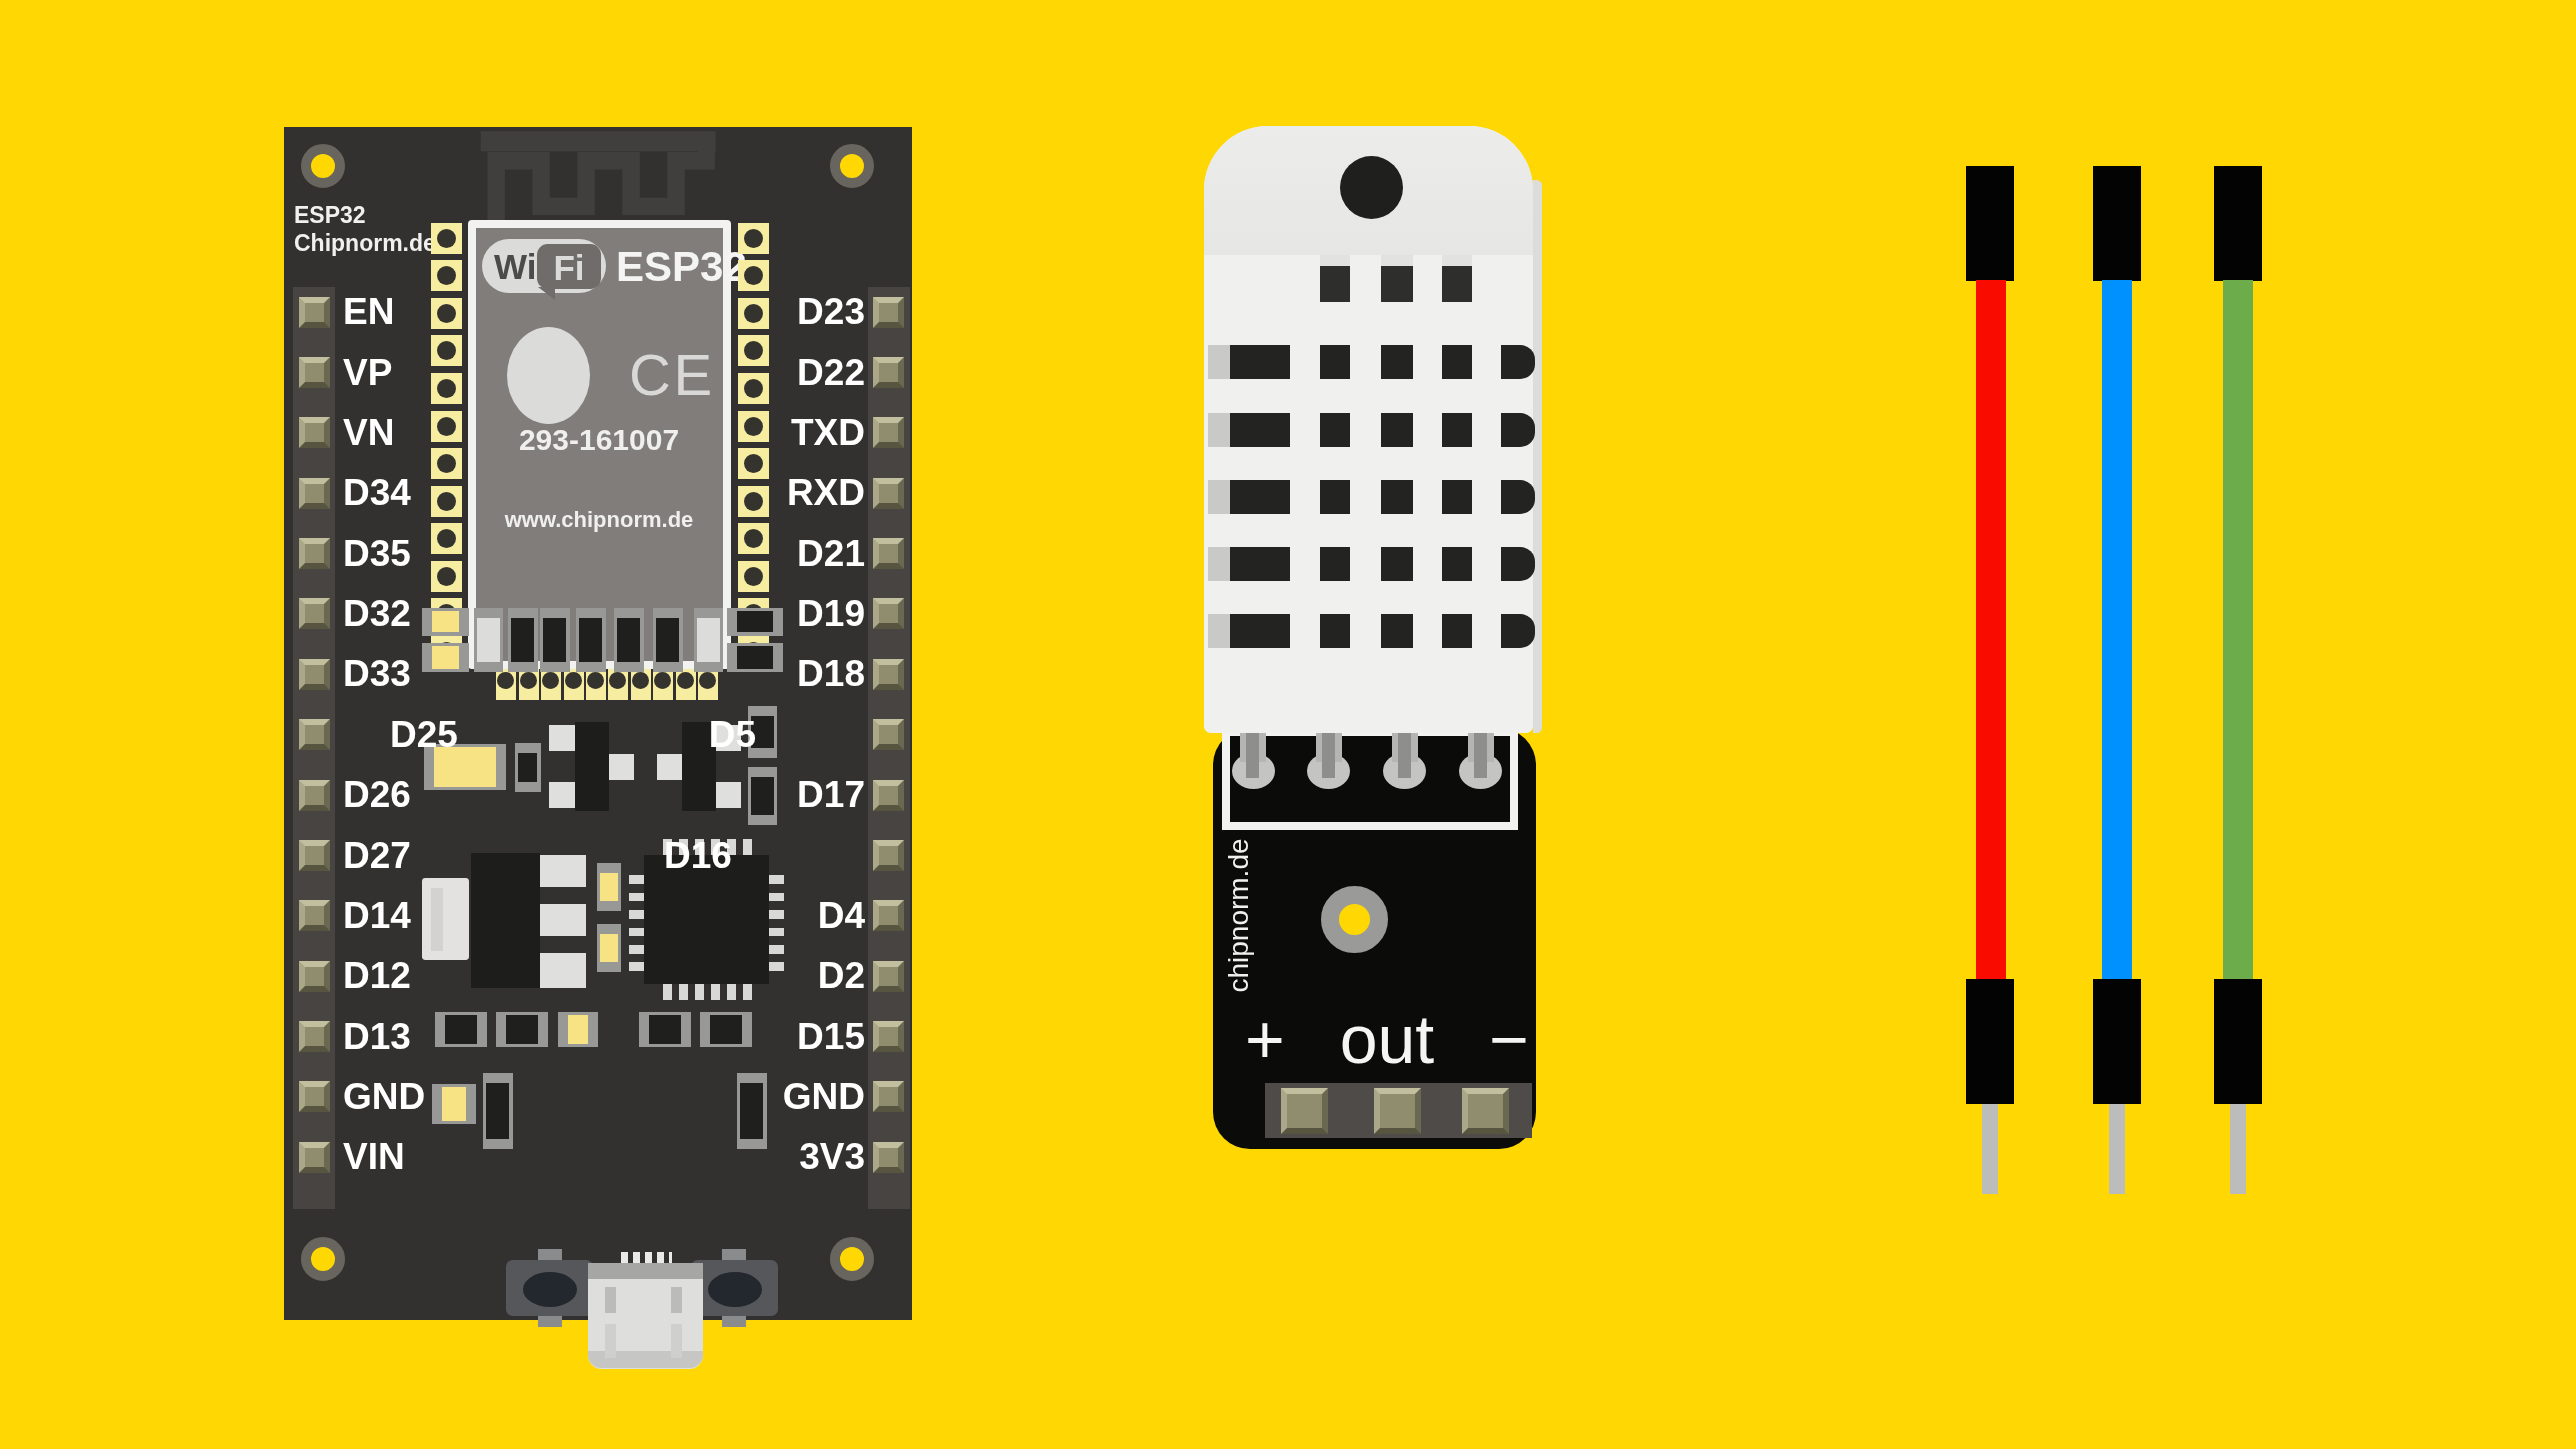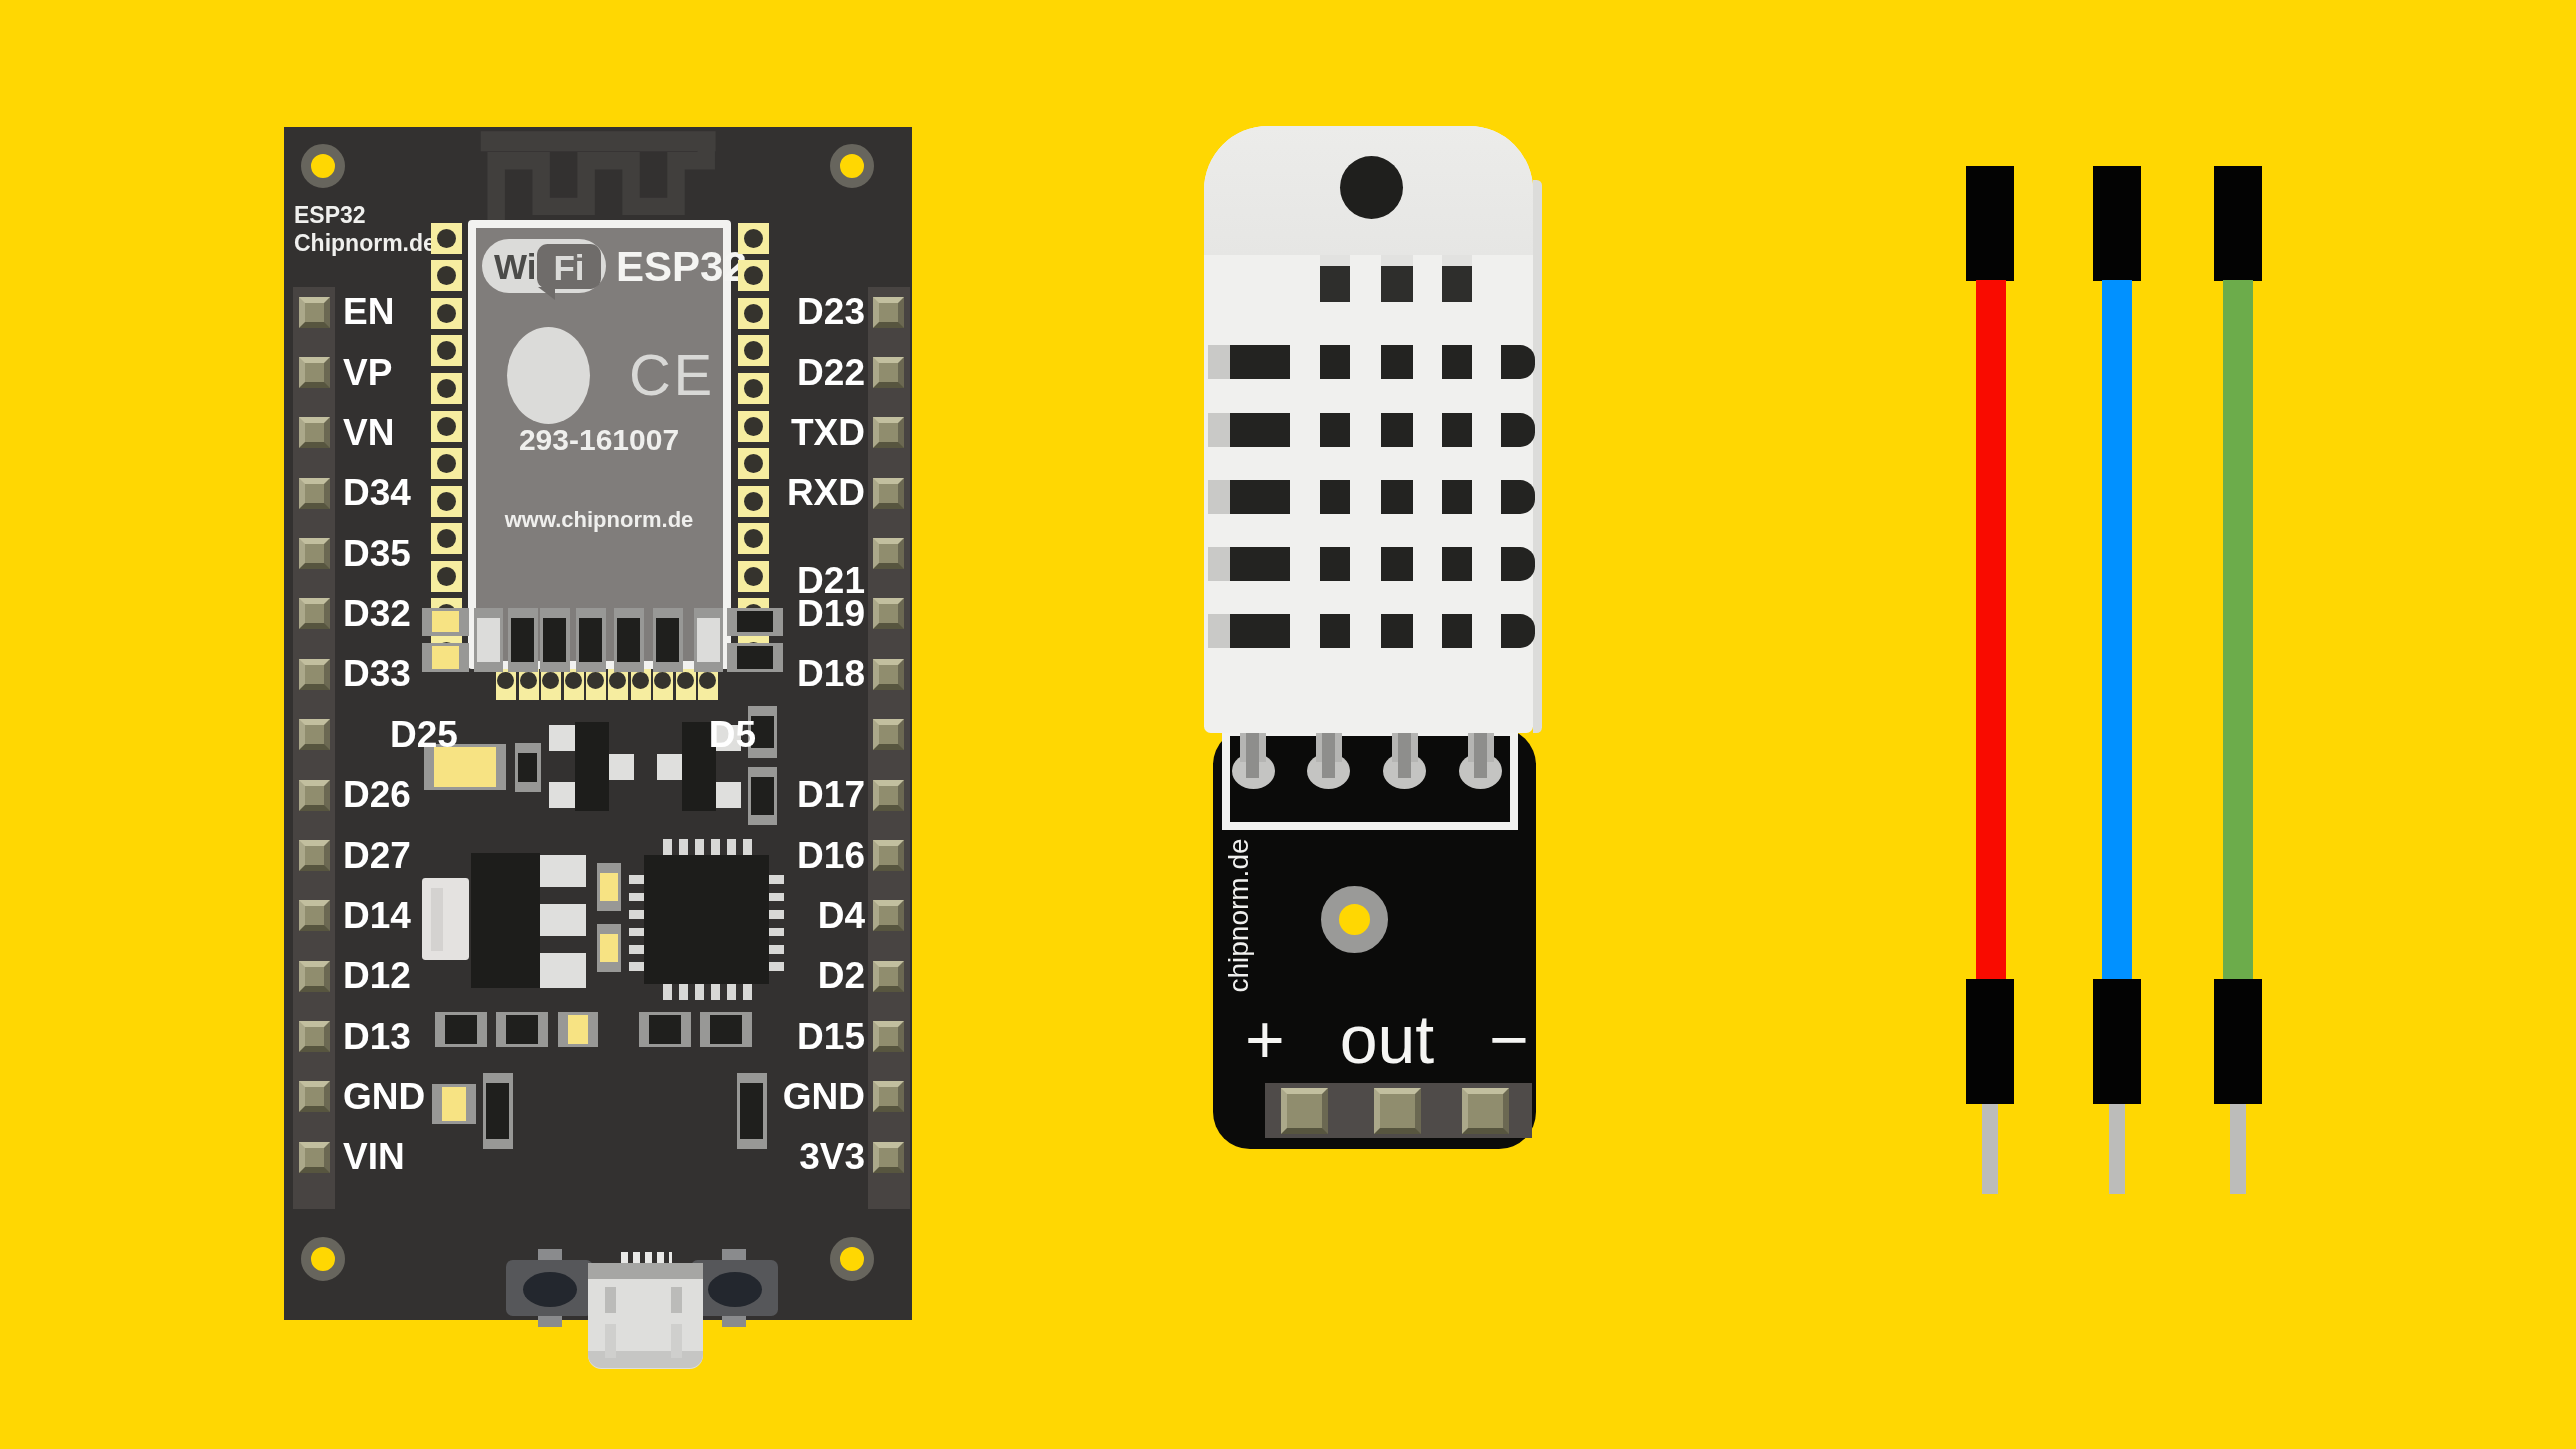--- a/index.html
+++ b/index.html
@@ -364,31 +364,31 @@
       <div class="abs pin-label" style="left:343px;top:1134px;text-align:left;">VIN</div>
       <div class="abs pin-pad" style="left:873px;top:297px;"></div>
       <div class="abs pin-label" style="left:664px;top:289px;text-align:right;">D23</div>
       <div class="abs pin-pad" style="left:873px;top:357px;"></div>
       <div class="abs pin-label" style="left:664px;top:350px;text-align:right;">D22</div>
       <div class="abs pin-pad" style="left:873px;top:417px;"></div>
       <div class="abs pin-label" style="left:664px;top:410px;text-align:right;">TXD</div>
       <div class="abs pin-pad" style="left:873px;top:478px;"></div>
       <div class="abs pin-label" style="left:664px;top:470px;text-align:right;">RXD</div>
       <div class="abs pin-pad" style="left:873px;top:538px;"></div>
-      <div class="abs pin-label" style="left:664px;top:558px;text-align:right;">D21</div>
+      <div class="abs pin-label" style="left:664px;top:531px;text-align:right;">D21</div>
       <div class="abs pin-pad" style="left:873px;top:598px;"></div>
       <div class="abs pin-label" style="left:664px;top:591px;text-align:right;">D19</div>
       <div class="abs pin-pad" style="left:873px;top:659px;"></div>
       <div class="abs pin-label" style="left:664px;top:651px;text-align:right;">D18</div>
       <div class="abs pin-pad" style="left:873px;top:719px;"></div>
       <div class="abs pin-label" style="left:632px;top:712px;text-align:center;">D5</div>
       <div class="abs pin-pad" style="left:873px;top:780px;"></div>
       <div class="abs pin-label" style="left:664px;top:772px;text-align:right;">D17</div>
       <div class="abs pin-pad" style="left:873px;top:840px;"></div>
-      <div class="abs pin-label" style="left:664px;top:833px;text-align:right;">D16</div>
+      <div class="abs pin-label" style="left:664px;top:833px;">D16</div>
       <div class="abs pin-pad" style="left:873px;top:900px;"></div>
       <div class="abs pin-label" style="left:664px;top:893px;text-align:right;">D4</div>
       <div class="abs pin-pad" style="left:873px;top:961px;"></div>
       <div class="abs pin-label" style="left:664px;top:953px;text-align:right;">D2</div>
       <div class="abs pin-pad" style="left:873px;top:1021px;"></div>
       <div class="abs pin-label" style="left:664px;top:1014px;text-align:right;">D15</div>
       <div class="abs pin-pad" style="left:873px;top:1081px;"></div>
       <div class="abs pin-label" style="left:664px;top:1074px;text-align:right;">GND</div>
       <div class="abs pin-pad" style="left:873px;top:1142px;"></div>
       <div class="abs pin-label" style="left:664px;top:1134px;text-align:right;">3V3</div>

